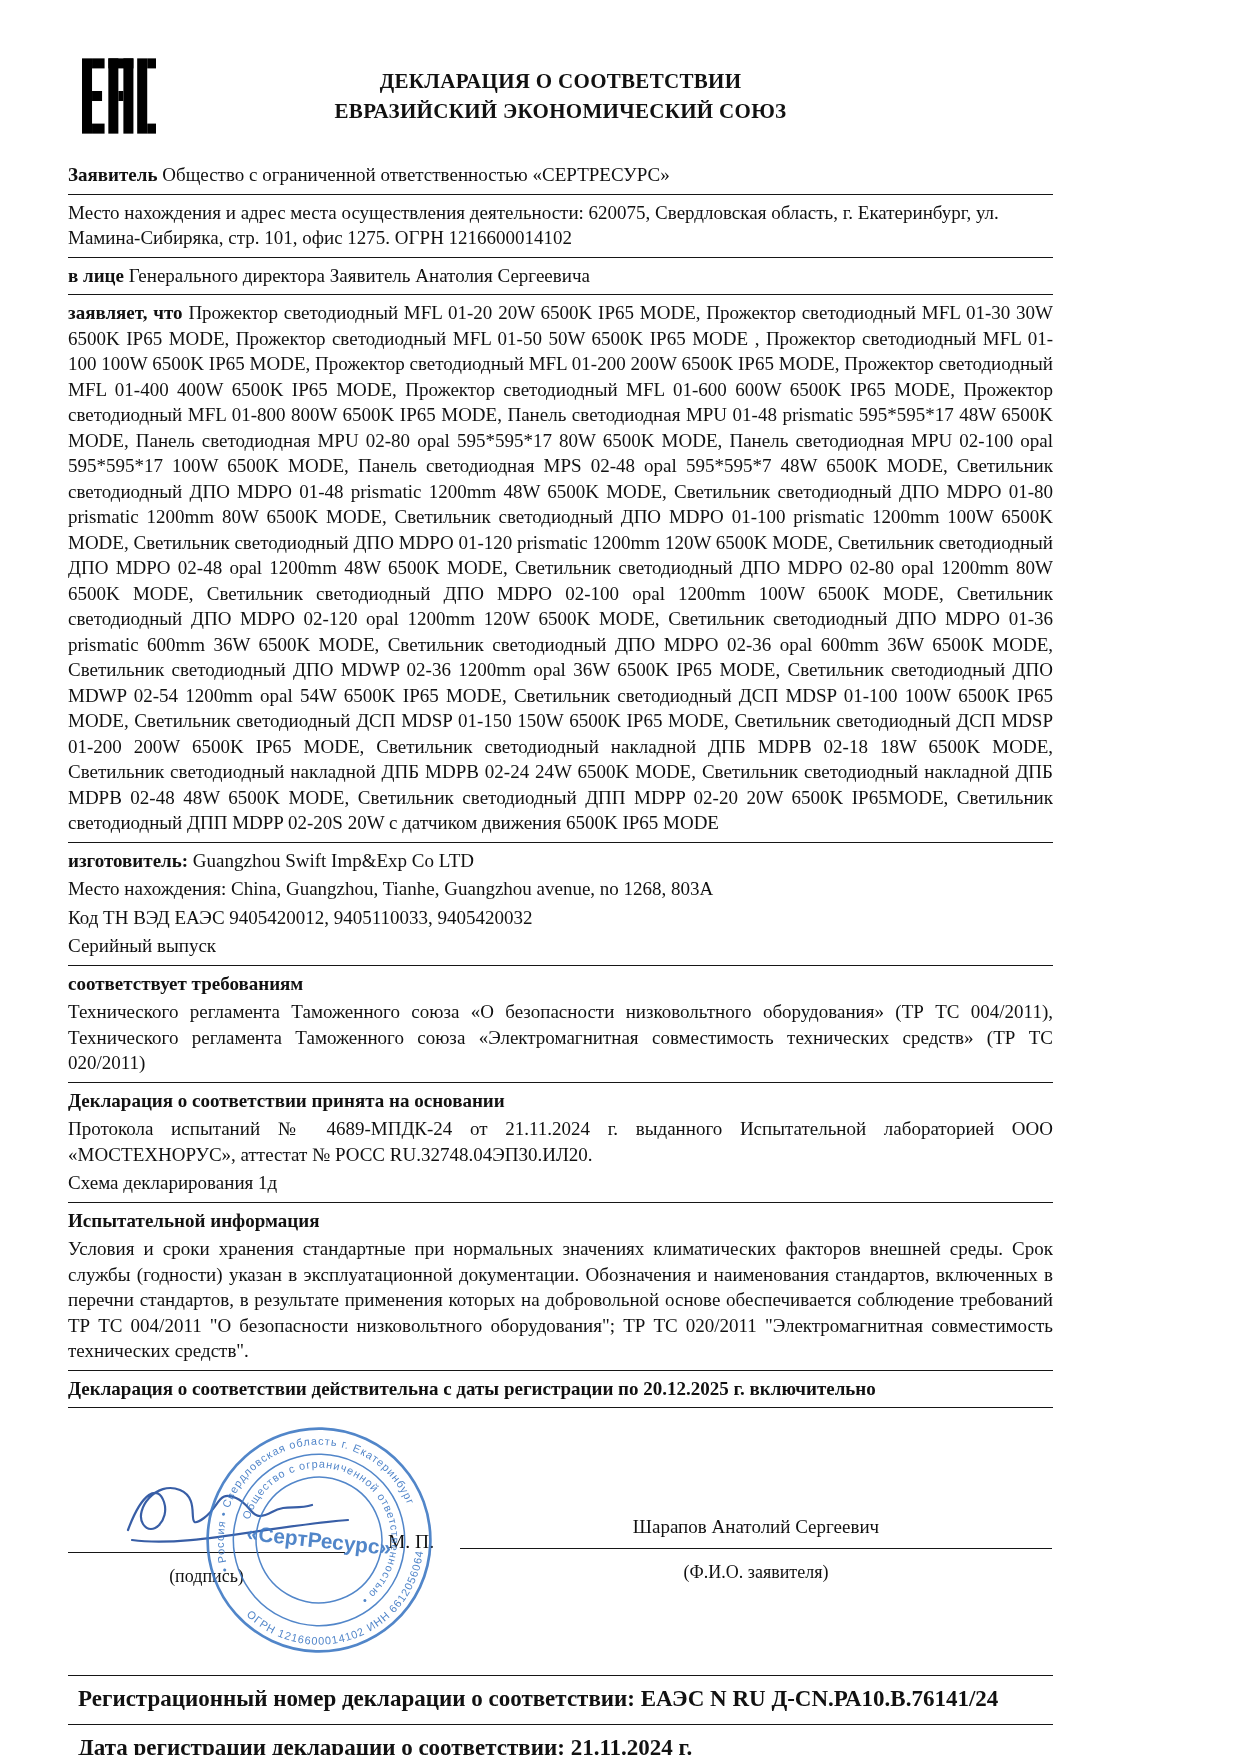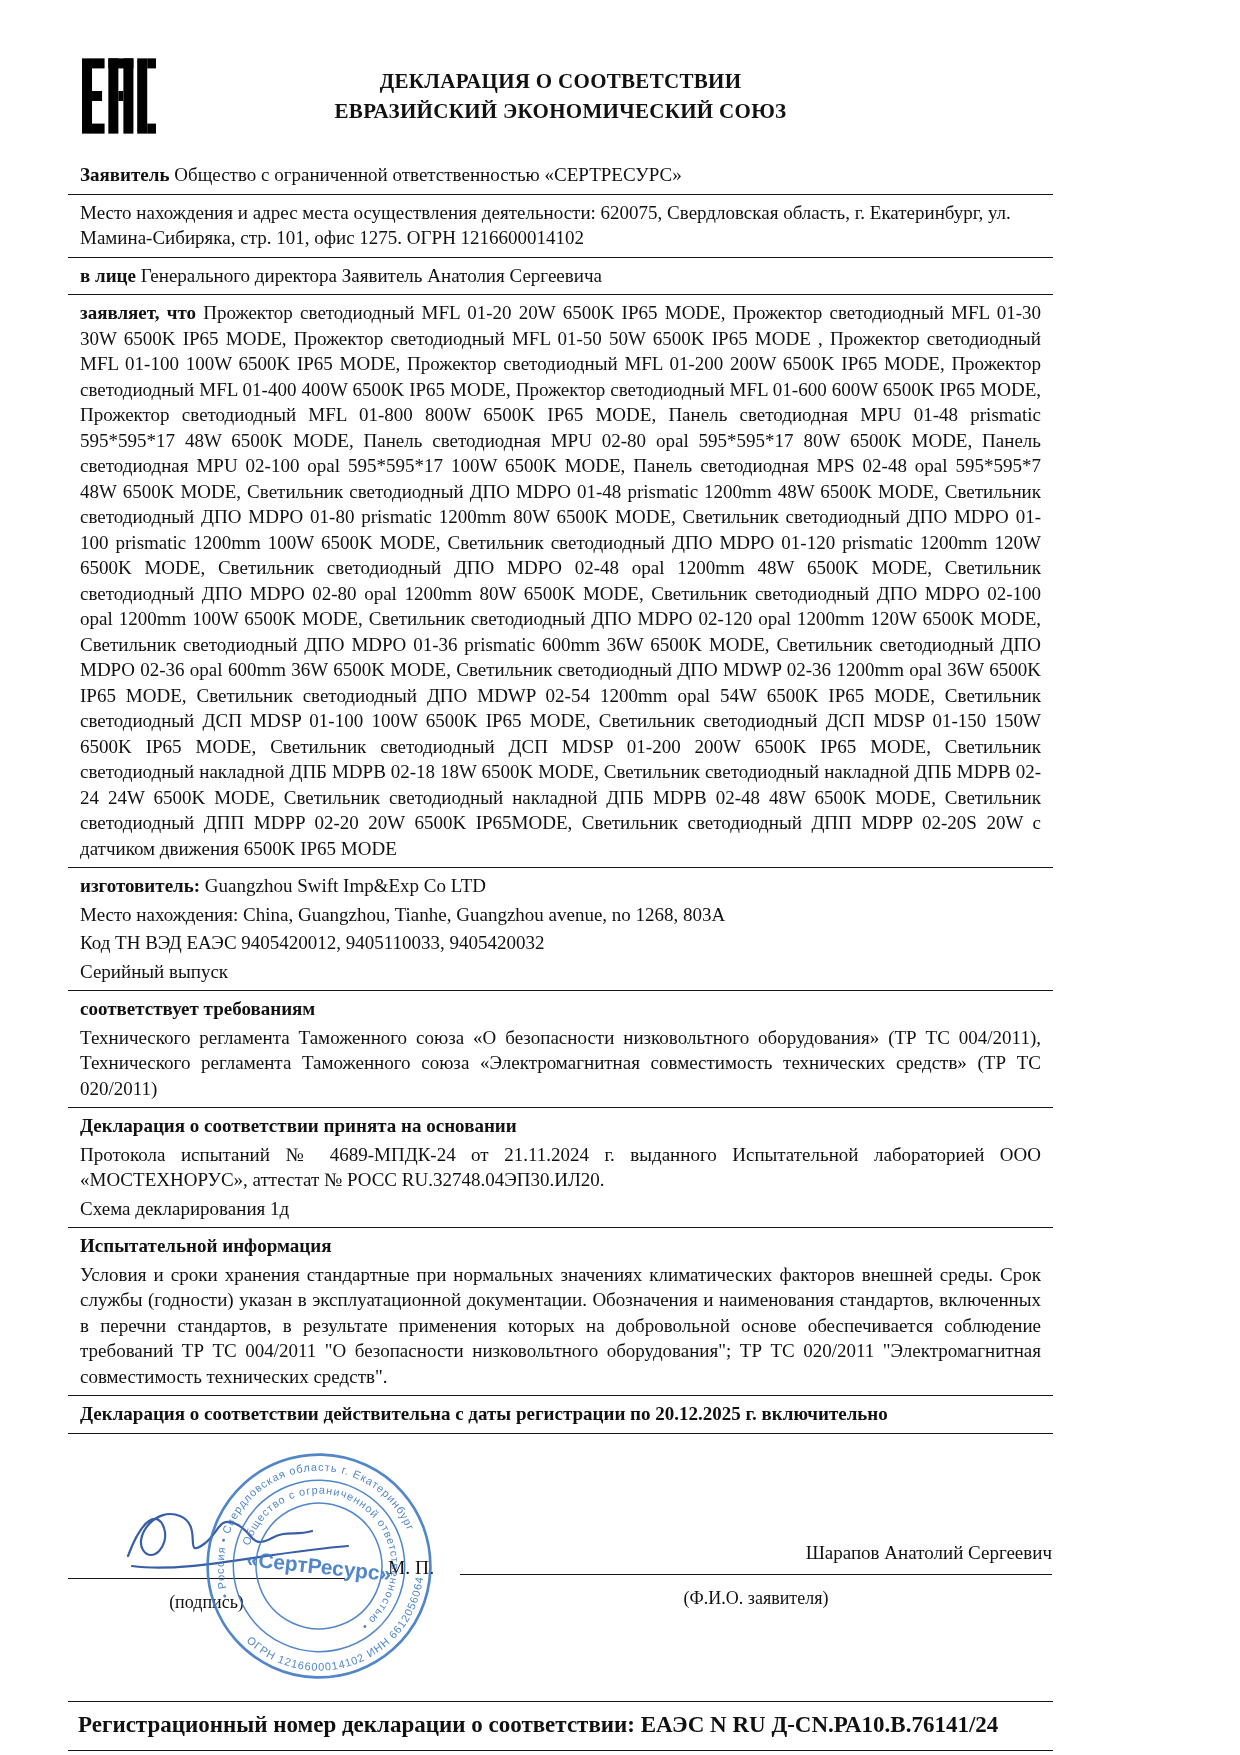--- a/index.html
+++ b/index.html
@@ -18,31 +18,31 @@
   
   .doc-header { position: relative; height: 96px; margin-bottom: 14px; }
   .eac-logo { position: absolute; left: 14px; top: 4px; width: 74px; height: 80px; }
   .eac-logo svg { width: 100%; height: 100%; }
   .titles { text-align: center; padding-top: 14px; }
   .title {
     font-weight: bold; font-size: 21px; line-height: 30px; letter-spacing: .3px;
   }
   
   .sec { font-size: 19px; line-height: 25.5px; margin: 0; }
-  .sec p { margin: 3px 12px; }
+  .sec p { margin: 3px 0; }
   .just { text-align: justify; }
   b { font-weight: bold; }
   .hr { border-top: 1.7px solid #161616; margin: 6px 0 5px 0; height: 0; }
   
   .sig-area { position: relative; height: 256px; font-size: 19px; }
   .sig-left { position: absolute; left: 0; top: 139px; width: 277px; }
   .sig-right { position: absolute; left: 392px; top: 101px; width: 592px; }
   .sig-line { border-top: 1.7px solid #161616; height: 0; }
   .cap { text-align: center; font-size: 18px; line-height: 24px; margin-top: 11px; }
-  .fio { text-align: right; font-size: 19px; line-height: 26px; margin-bottom: 8px; }
+  .fio { text-align: center; font-size: 19px; line-height: 26px; margin-bottom: 8px; }
   .mp { position: absolute; left: 320px; top: 118px; font-size: 19.5px; }
   .handsign { position: absolute; left: 46px; top: -88px; width: 240px; height: 98px; }
   .handsign path { fill: none; stroke: #27509e; stroke-width: 2.2; stroke-linecap: round; opacity: .92; }
   .stamp { position: absolute; left: 132px; top: 8px; width: 238px; height: 238px; }
   .stamp .c1 { fill: none; stroke: #3f79c4; stroke-width: 2.8; }
   .stamp .c2, .stamp .c3 { fill: none; stroke: #3f79c4; stroke-width: 1.6; }
   .stamp text { fill: #3f79c4; }
   .stamp .ring { font-size: 11.5px; letter-spacing: 1px; font-family: "Liberation Sans", sans-serif; }
   .stamp .ctr { font-size: 22px; font-weight: bold; font-family: "Liberation Sans", sans-serif; }
   .stamp { opacity: .9; }

